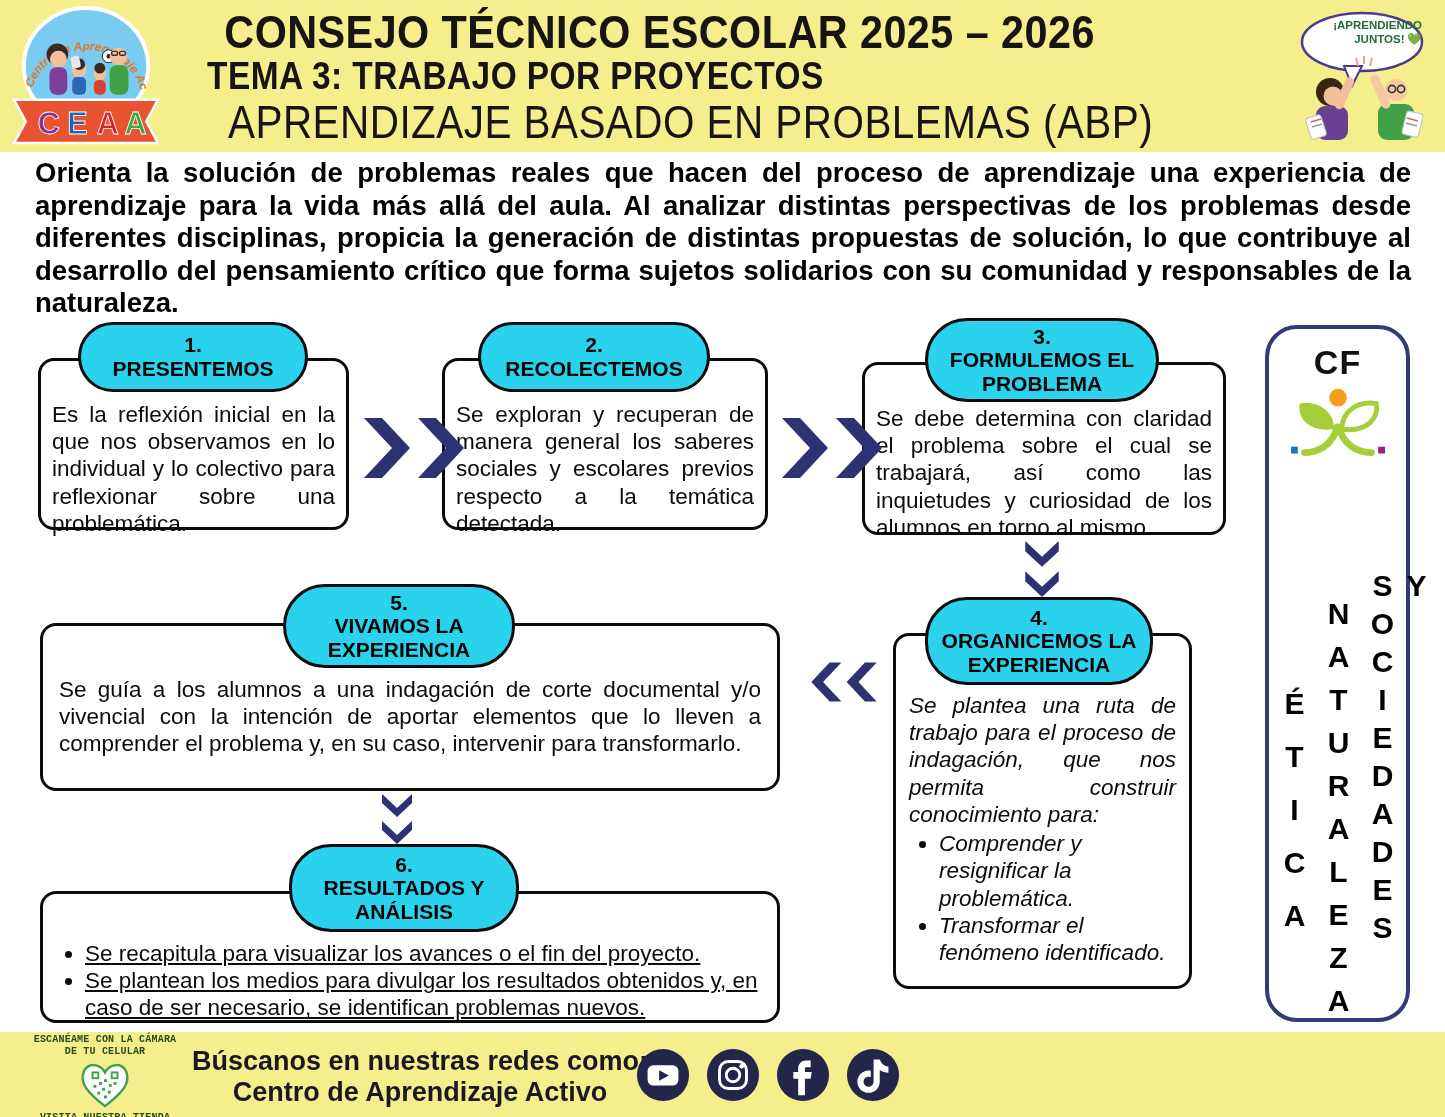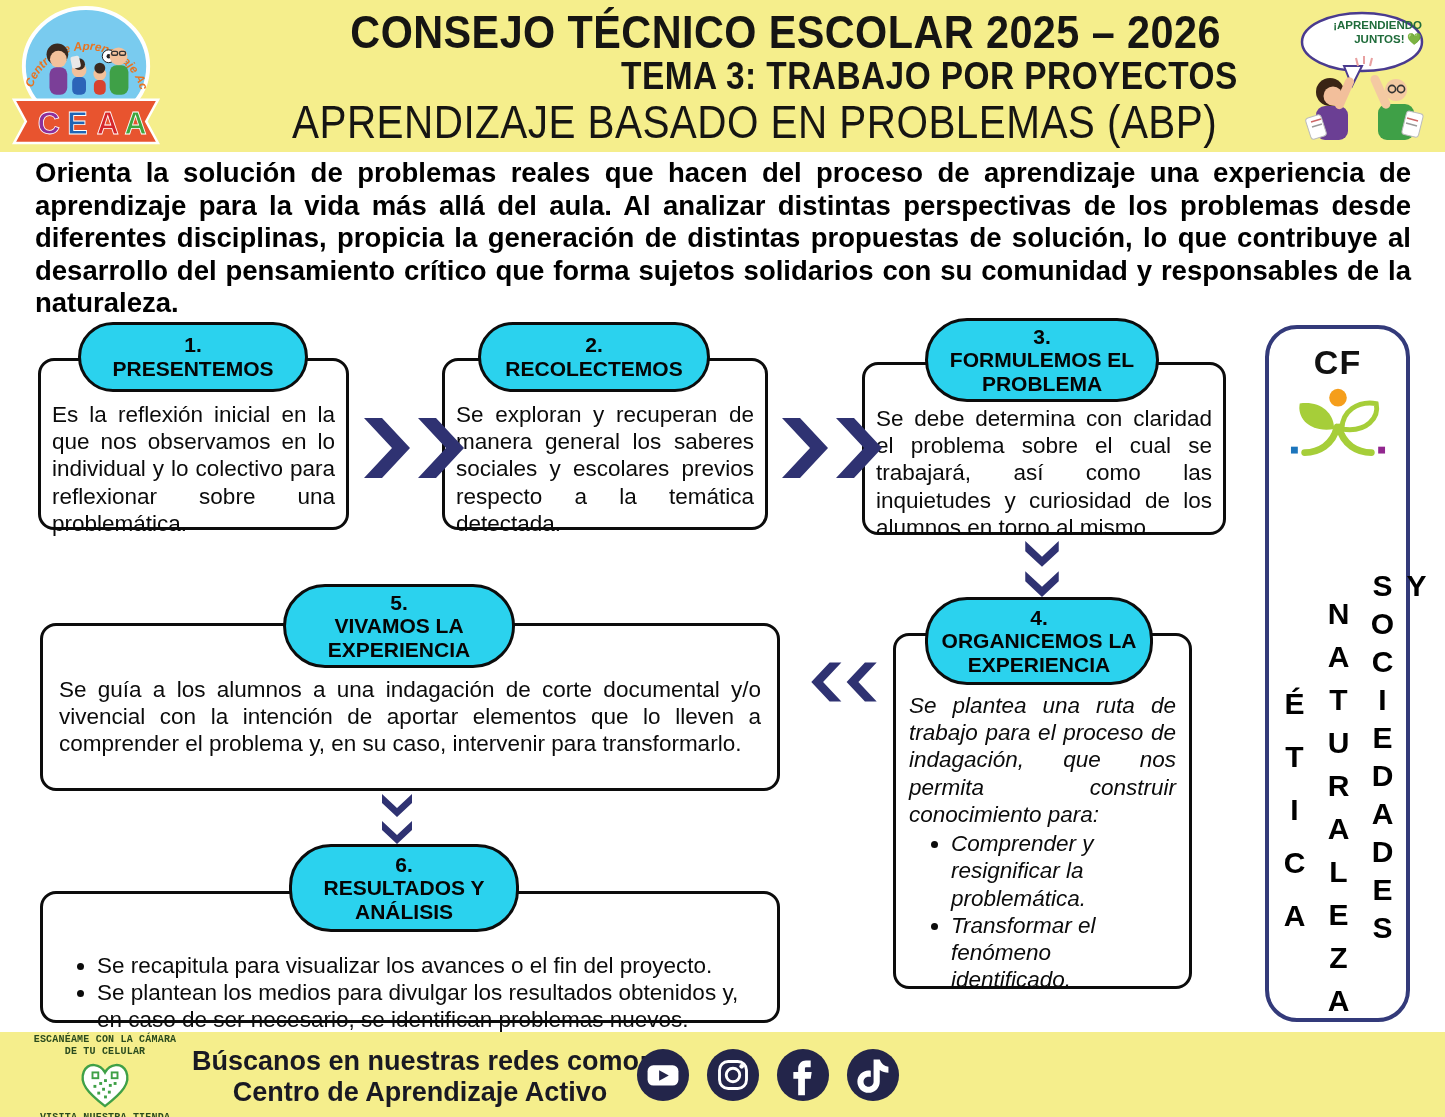--- a/index.html
+++ b/index.html
@@ -6,57 +6,57 @@
   body { background:#888; font-family:"Liberation Sans","DejaVu Sans",sans-serif; }
   #page { position:relative; width:1445px; height:1117px; background:#fff; overflow:hidden; margin:0 auto; }
 
   
   .band { position:absolute; left:0; width:1445px; background:#F5EE8C; }
   #header-band { top:0; height:152px; }
   #footer-band { top:1032px; height:85px; }
 
   
   #ceaa-logo { position:absolute; left:12px; top:4px; width:148px; height:146px; }
-  #title-block { position:absolute; left:165px; right:165px; top:8px; text-align:right; color:#161513; }
+  #title-block { position:absolute; left:165px; right:165px; top:8px; text-align:left; color:#161513; }
   .condense { display:inline-block; transform:scaleX(0.88); transform-origin:center; white-space:nowrap; }
   .title-l1 { font-size:47px; font-weight:bold; letter-spacing:0.5px; line-height:1.02; }
   .title-l2 { font-size:38px; font-weight:bold; letter-spacing:0.5px; line-height:1.08; }
   .title-l3 { font-size:46px; font-weight:normal; letter-spacing:0.5px; line-height:1.1; }
   #hero-ill { position:absolute; left:1288px; top:4px; width:152px; height:144px; }
   #bubble-text { position:absolute; left:1310px; top:18px; width:112px; text-align:right;
                  font-size:11.5px; font-weight:bold; color:#1F6B3A; line-height:1.25; }
 
   
   #intro { position:absolute; left:35px; top:157px; width:1376px;
            font-size:27.5px; font-weight:bold; color:#000; line-height:1.185; text-align:justify; }
 
   
   .step-body { position:absolute; background:#fff; border:3px solid #0c0c0c; border-radius:16px;
                font-size:22.5px; color:#0b0b0b; line-height:1.21; }
   .step-body p { text-align:justify; }
   .step-pill { position:absolute; background:#2BD2EE; border:3px solid #0c0c0c; border-radius:42px;
                display:flex; flex-direction:column; align-items:center; justify-content:center;
                font-weight:bold; color:#050505; font-size:21px; line-height:1.12; text-align:center; z-index:3; }
-  .step-body ul { list-style:disc; margin:12px; }
+  .step-body ul { list-style:disc; margin:0; }
   .step-body li { text-align:left; }
 
   #body-1 { left:38px;  top:358px; width:311px; height:172px; padding:40px 11px 6px 11px; }
   #pill-1 { left:78px;  top:322px; width:230px; height:70px; }
   #body-2 { left:442px; top:358px; width:326px; height:172px; padding:40px 11px 6px 11px; }
   #pill-2 { left:478px; top:322px; width:232px; height:70px; }
   #body-3 { left:862px; top:362px; width:364px; height:173px; padding:40px 11px 12px 11px; }
   #pill-3 { left:925px; top:318px; width:234px; height:84px; }
   #body-4 { left:893px; top:633px; width:299px; height:356px; padding:56px 13px 8px 13px;font-style:italic; }
   #pill-4 { left:925px; top:597px; width:228px; height:88px; }
   #body-5 { left:40px;  top:623px; width:740px; height:168px; padding:50px 16px 6px 16px; }
   #pill-5 { left:283px; top:584px; width:232px; height:84px; }
   #body-6 { left:40px;  top:891px; width:740px; height:132px; padding:46px 16px 6px 16px; }
   #pill-6 { left:289px; top:844px; width:230px; height:88px; }
   #body-4 ul { padding-left:30px; margin-top:2px; }
-  #body-6 ul { padding-left:26px; }
+  #body-6 ul { padding-left:26px;text-decoration:underline; }
 
   
   .arrow { position:absolute; }
   #arrow-1 { left:362px;  top:416px; }
   #arrow-2 { left:780px;  top:416px; }
   #arrow-3 { left:1012px; top:540px; }
   #arrow-4 { left:810px;  top:652px; }
   #arrow-5 { left:368px;  top:793px; }
 
   

